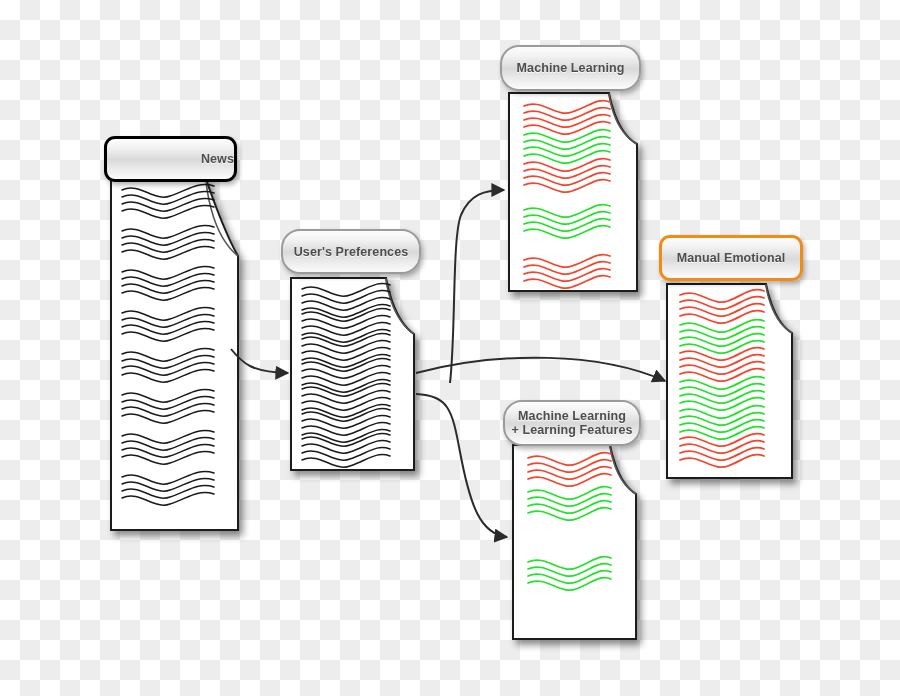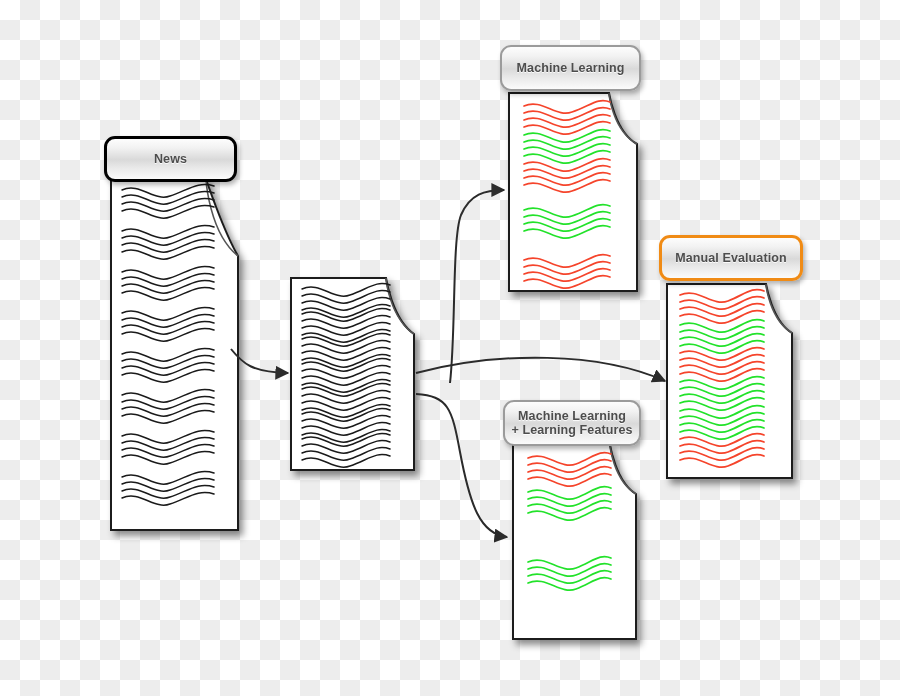--- a/index.html
+++ b/index.html
@@ -20,33 +20,33 @@
     background-size:40px 40px;
     background-position:0 0,20px 20px;
     background-color:#ffffff;
   }
   .doc{position:absolute;}
   .doc svg{display:block;overflow:visible;}
   .label{
     position:absolute;
     display:flex;align-items:center;justify-content:center;
     text-align:center;
-    border-radius:11px;
+    border-radius:19px;
     background:linear-gradient(to bottom,#fdfdfd 0%,#f2f2f2 22%,#d9d9d9 52%,#e9e9e9 72%,#fbfbfb 100%);
     color:#4d4d4d;
     font-weight:bold;
     font-size:12.5px;
     line-height:14px;
     letter-spacing:.1px;
     text-shadow:0 1px 0 rgba(255,255,255,.85);
     box-shadow:2px 3px 5px rgba(0,0,0,.30);
     box-sizing:border-box;
   }
   .label.gray{border:2px solid #9b9b9b;}
-  .label.black{border:3px solid #000000;border-radius:11px;}
+  .label.black{border:3px solid #000000;border-radius:11px;justify-content:flex-end;}
   .label.orange{border:3px solid #f08b15;border-radius:11px;}
   .arrows{position:absolute;left:0;top:0;width:900px;height:696px;pointer-events:none;}
 </style>
 </head>
 <body>
 
 <div id="stage">
   <div id="checker"></div>
 
   <div class="doc" style="left:110px;top:178px;">
@@ -304,26 +304,29 @@
       <path d="M450,383 C456,330 452,238 461,215 C470,194 485,190 504,190"></path>
       <path d="M416,373 C500,351 600,352 665,381"></path>
       <path d="M416,394 C448,396 452,408 460,452 C470,505 480,534 507,537"></path>
     </g>
   </svg>
 
   <div class="label black" style="left:104px;top:136px;width:133px;height:46px;">
     <span>News</span>
   </div>
 
+  <div class="label gray" style="left:281px;top:229px;width:140px;height:45px;">
+    <span>User's Preferences</span>
+  </div>
 
   <div class="label gray" style="left:500px;top:45px;width:141px;height:46px;">
     <span>Machine Learning</span>
   </div>
 
   <div class="label gray" style="left:503px;top:400px;width:138px;height:46px;flex-direction:column;justify-content:center;">
     <span>Machine Learning</span>
     <span>+ Learning Features</span>
   </div>
 
   <div class="label orange" style="left:659px;top:235px;width:144px;height:46px;">
-    <span>Manual Evaluation</span>
+    <span>Manual Emotional</span>
   </div>
 </div>
 
 </body></html>

